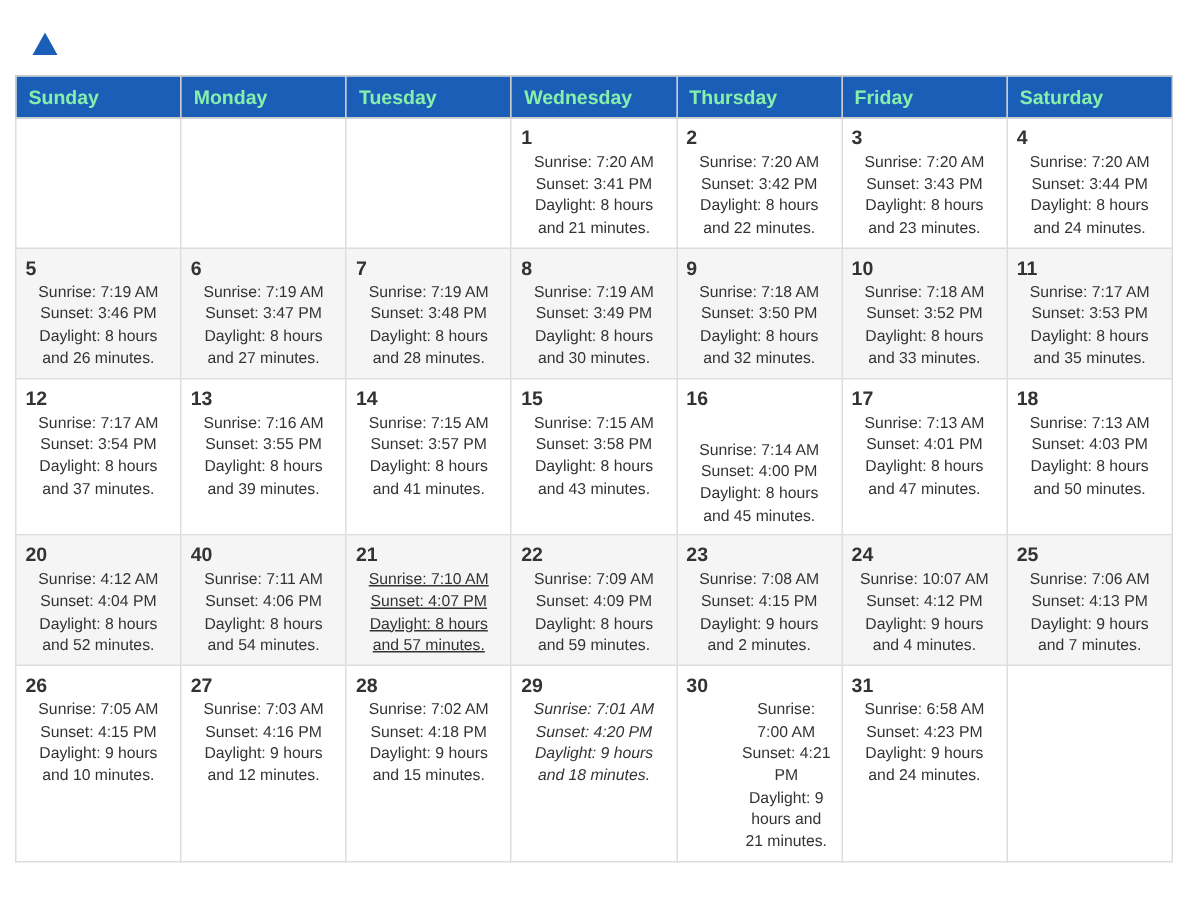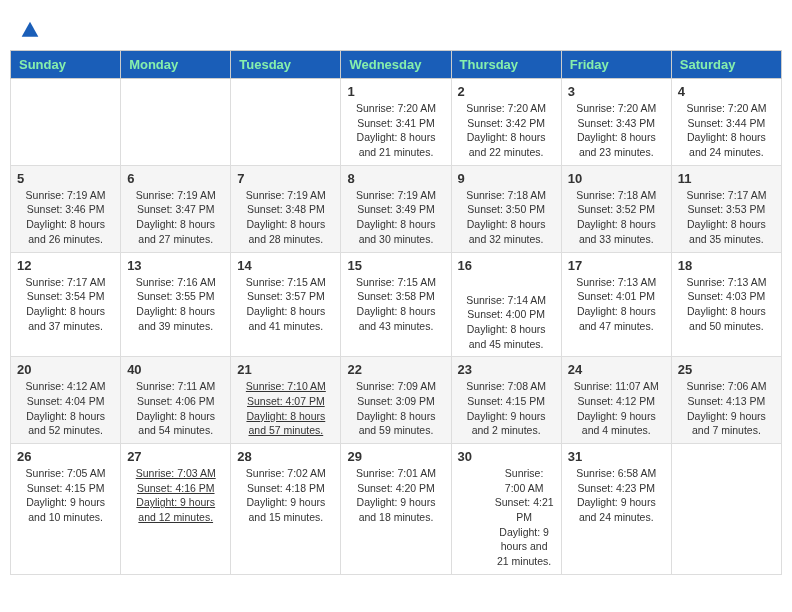--- a/index.html
+++ b/index.html
@@ -250,64 +250,64 @@
         </td>
         <td>
           <div class="day-num">21</div>
           <div class="cell-info" style="white-space: pre-line; text-decoration: underline;">Sunrise: 7:10 AM
 Sunset: 4:07 PM
 Daylight: 8 hours and 57 minutes.</div>
         </td>
         <td>
           <div class="day-num">22</div>
           <div class="cell-info" style="white-space: pre-line;">Sunrise: 7:09 AM
-Sunset: 3:09 PM
+Sunset: 4:09 PM
 Daylight: 8 hours and 59 minutes.</div>
         </td>
         <td>
           <div class="day-num">23</div>
           <div class="cell-info" style="white-space: pre-line;">Sunrise: 7:08 AM
 Sunset: 4:15 PM
 Daylight: 9 hours and 2 minutes.</div>
         </td>
         <td>
           <div class="day-num">24</div>
-          <div class="cell-info" style="white-space: pre-line;">Sunrise: 11:07 AM
+          <div class="cell-info" style="white-space: pre-line;">Sunrise: 10:07 AM
 Sunset: 4:12 PM
 Daylight: 9 hours and 4 minutes.</div>
         </td>
         <td>
           <div class="day-num">25</div>
           <div class="cell-info" style="white-space: pre-line;">Sunrise: 7:06 AM
 Sunset: 4:13 PM
 Daylight: 9 hours and 7 minutes.</div>
         </td>
       </tr>
       <tr class="row-white">
         <td>
           <div class="day-num">26</div>
           <div class="cell-info" style="white-space: pre-line;">Sunrise: 7:05 AM
 Sunset: 4:15 PM
 Daylight: 9 hours and 10 minutes.</div>
         </td>
         <td>
           <div class="day-num">27</div>
-          <div class="cell-info" style="white-space: pre-line; text-decoration: underline;">Sunrise: 7:03 AM
+          <div class="cell-info" style="white-space: pre-line;">Sunrise: 7:03 AM
 Sunset: 4:16 PM
 Daylight: 9 hours and 12 minutes.</div>
         </td>
         <td>
           <div class="day-num">28</div>
           <div class="cell-info" style="white-space: pre-line;">Sunrise: 7:02 AM
 Sunset: 4:18 PM
 Daylight: 9 hours and 15 minutes.</div>
         </td>
         <td>
           <div class="day-num">29</div>
-          <div class="cell-info" style="white-space: pre-line;">Sunrise: 7:01 AM
+          <div class="cell-info" style="white-space: pre-line; font-style: italic;">Sunrise: 7:01 AM
 Sunset: 4:20 PM
 Daylight: 9 hours and 18 minutes.</div>
         </td>
         <td>
           <div class="day-num">30</div>
           <div class="cell-info" style="white-space: pre-line; margin-left: 36px;">Sunrise: 7:00 AM
 Sunset: 4:21 PM
 Daylight: 9 hours and 21 minutes.</div>
         </td>
         <td>

